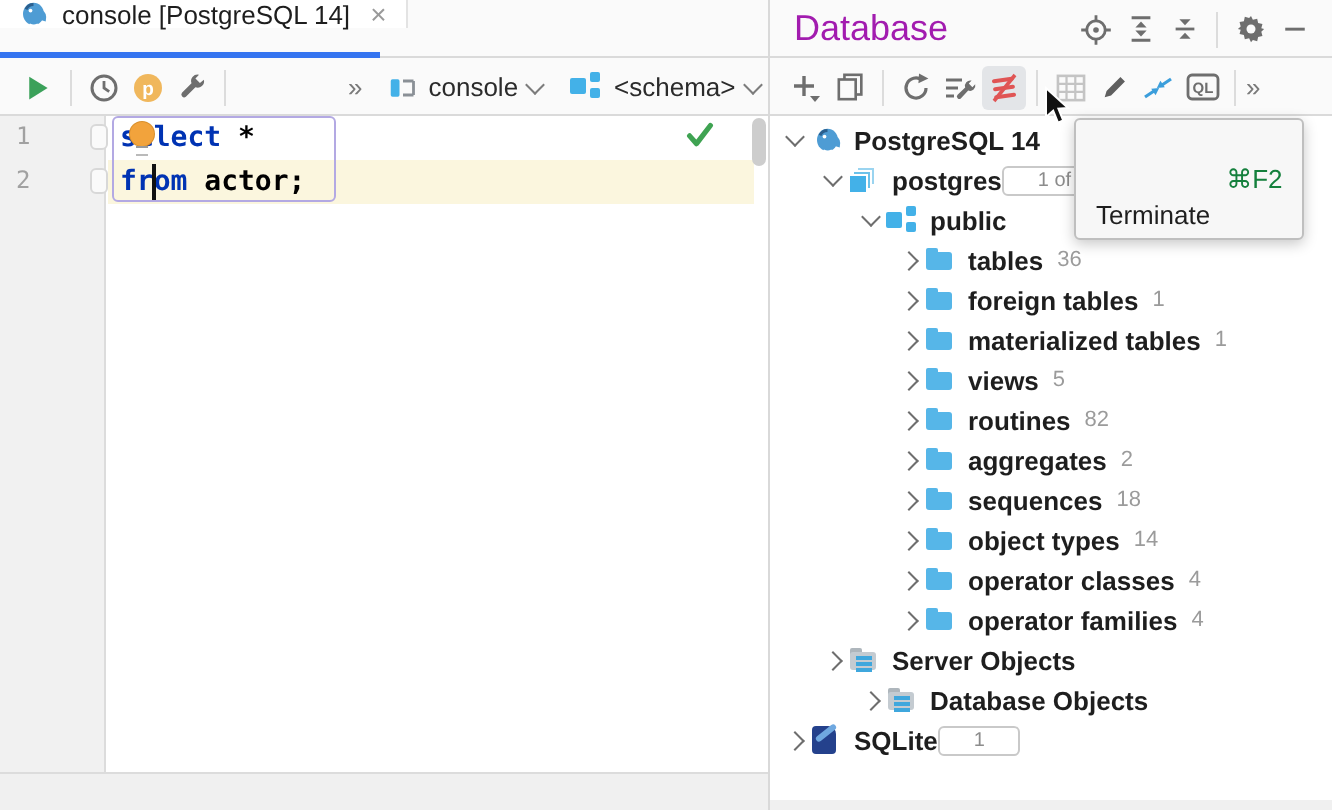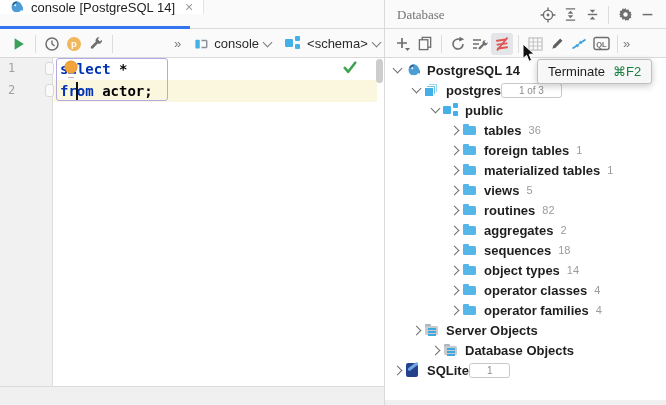--- a/index.html
+++ b/index.html
@@ -23,21 +23,21 @@
   .tbi{width:22px;height:22px;display:flex;align-items:center;justify-content:center;flex:0 0 auto;border-radius:3px;}
   .tbdiv{width:1px;height:18px;background:#dcdcdc;margin:0 5px;flex:0 0 auto;}
   .more{color:#7a7a7a;font-size:13px;letter-spacing:-1px;}
   .selector{display:flex;align-items:center;gap:5px;margin-left:14px;font-size:13px;color:#2b2b2b;}
   .carət{width:6px;height:6px;border-right:1.4px solid #7c7c7c;border-bottom:1.4px solid #7c7c7c;
          transform:rotate(45deg);margin-top:-3px;}
   .hover{background:#e3e5e8;}
   
   #dbheader{position:absolute;left:385px;top:0;width:281px;height:29px;display:flex;align-items:center;
             padding-left:12px;box-sizing:border-box;}
-  #dbheader .title{font-size:13px;color:#737373;font-family:Liberation Serif, serif;}
+  #dbheader .title{font-size:18px;color:#a21caf;}
   #dbheader .hicons{margin-left:auto;display:flex;align-items:center;padding-right:8px;}
   
   #editor{position:absolute;left:0;top:58px;width:384px;height:328px;background:#fff;}
   #gutter{position:absolute;left:0;top:0;width:53px;height:328px;background:#f1f1f1;border-right:1px solid #dcdcdc;box-sizing:border-box;}
   .lnum{position:absolute;left:8px;font-size:12px;color:#a1a1a1;font-family:"DejaVu Sans Mono",monospace;}
   .foldmark{position:absolute;left:45px;width:9px;height:13px;border:1px solid #d8d8d8;border-radius:3px;background:#fafafa;box-sizing:border-box;}
   #curline{position:absolute;left:54px;top:22px;width:323px;height:22px;background:#fbf6de;}
   #stmtbox{position:absolute;left:56px;top:0px;width:112px;height:43px;border:1px solid #b3a9e3;border-radius:3px;box-sizing:border-box;}
   .codeline{position:absolute;left:60px;height:22px;line-height:22px;font-family:"DejaVu Sans Mono",monospace;
             font-size:14px;font-weight:bold;white-space:pre;color:#000;}
@@ -77,21 +77,21 @@
   .schsq::before{content:"";position:absolute;left:0;top:3px;width:8px;height:8px;background:#43b1e8;border-radius:1px;}
   .schsq::after{content:"";position:absolute;left:10px;top:0px;width:5px;height:5px;background:#43b1e8;
                 box-shadow:0 8px 0 #43b1e8;border-radius:1px;}
   
   .sqlite::after{content:"";position:absolute;left:1px;top:0;width:12px;height:14px;background:#24418c;border-radius:2px 4px 2px 2px;}
   .sqlite i{position:absolute;z-index:1;left:2px;top:2px;width:12px;height:3px;background:#6fa8e0;transform:rotate(-38deg);border-radius:2px;}
   
   #tooltip{position:absolute;left:537px;top:59px;z-index:30;background:#f7f7f7;border:1px solid #bfbfbf;
            border-radius:3px;box-shadow:0 2px 7px rgba(0,0,0,.22);padding:4px 10px;display:flex;gap:8px;
            align-items:center;font-size:13px;}
-  #tooltip .tl{color:#1e1e1e;}
+  #tooltip .tl{color:#1e1e1e;margin-top:36px;}
   #tooltip .ts{color:#15803d;}
   #cursor{position:absolute;left:521px;top:43px;z-index:40;}
   svg{display:block;}
 </style>
 </head>
 <body>
 
 <div id="app">
 
   <div id="tabstrip" class="strip"></div>

